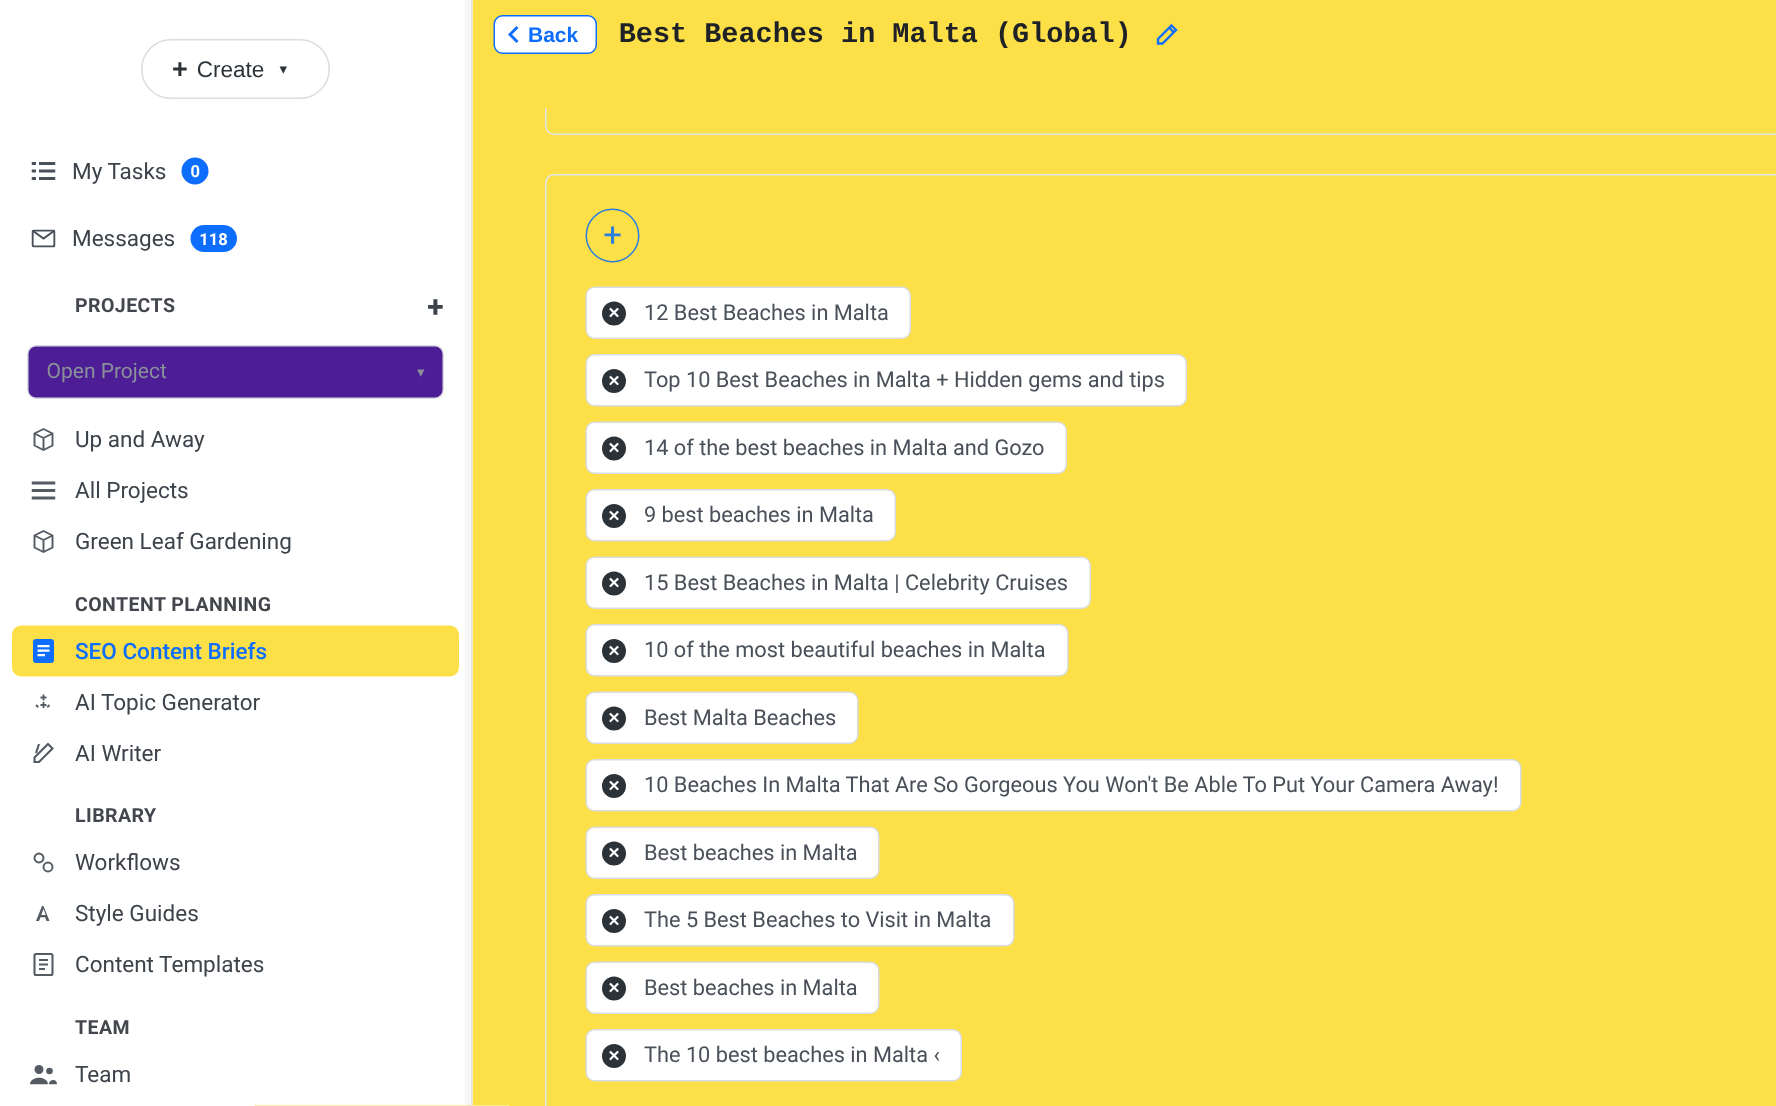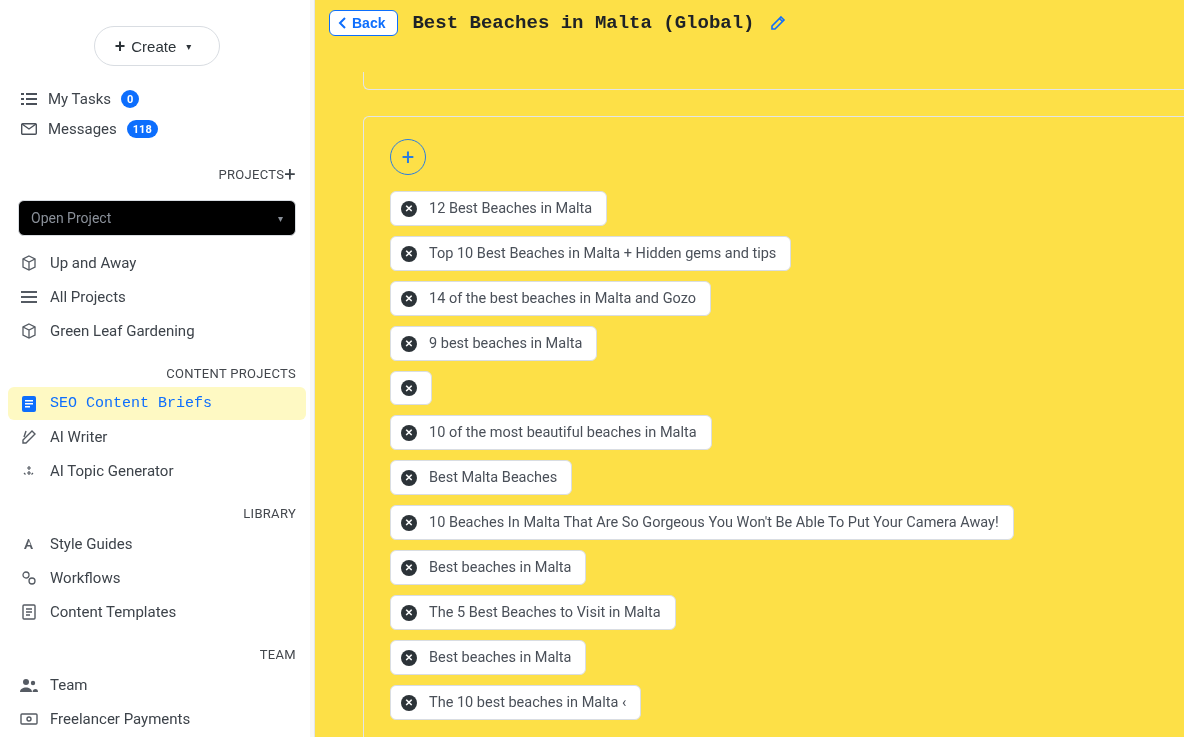--- a/index.html
+++ b/index.html
@@ -55,82 +55,82 @@
   .create-btn .caret { font-size: 10px; margin-left: 4px;}
 
   .sb-row {
     display: flex;
     align-items: center;
     gap: 10px;
     padding: 6px 20px;
     font-size: 15px;
     color: #3d434a;
     cursor: pointer;
+    margin-top: 15px;
   }
   .sb-row .icon { width: 18px; display: inline-flex; justify-content: center; color:#4a5059;}
   .badge {
     display: inline-flex;
     align-items: center;
     justify-content: center;
     min-width: 18px;
     height: 18px;
     padding: 0 6px;
     border-radius: 9px;
     background: #0d6efd;
     color: #fff;
     font-size: 11px;
     font-weight: 700;
   }
 
   .sb-section-header {
     display: flex;
     align-items: center;
-    justify-content: flex-end;
+    justify-content: space-between;
     padding: 18px 18px 6px 14px;
     font-size: 13px;
-    font-weight: 400;
+    font-weight: 700;
     color: #43474d;
     letter-spacing: .3px;
     margin-left: 36px;
   }
   .sb-section-header .add { font-size: 20px; cursor: pointer; color:#3d434a;}
 
   .open-project {
     margin: 8px 18px 10px 18px;
     border: 1px solid #d9dde2;
     border-radius: 6px;
     padding: 9px 12px;
     font-size: 14px;
     color: #8a9099;
     display: flex;
     justify-content: space-between;
     align-items: center;
     cursor: pointer;
-    background: #000000;
+    background: #4c1d95;
   }
   .open-project .caret { font-size: 10px; color:#8a9099;}
 
   .nav-item {
     display: flex;
     align-items: center;
     gap: 12px;
     padding: 8px 20px;
     font-size: 15px;
     color: #3d434a;
     cursor: pointer;
     text-align: right;
   }
   .nav-item .icon { width: 18px; display:inline-flex; justify-content:center; color:#555b63;}
   .nav-item.active {
-    background: #fef9c3;
+    background: #fde047;
     color: #0d6efd;
     border-radius: 6px;
     margin: 0 8px;
     padding: 8px 12px;
-    font-family: Liberation Mono, monospace;
   }
   .nav-item.active .icon { color: #0d6efd; }
   .nav-item.active .label { color: #0d6efd; font-weight: 500;}
 
   
   .main {
     flex: 1;
     height: 100%;
     overflow: hidden;
     display: flex;
@@ -321,70 +321,70 @@
     <span class="icon">
       <svg width="16" height="16" viewBox="0 0 16 16" fill="none" stroke="currentColor" stroke-width="1.3">
           <path d="M8 1l6 3v8l-6 3-6-3V4z"></path>
           <path d="M2 4l6 3 6-3M8 7v8"></path>
         </svg>
     </span>
     <span class="label">Green Leaf Gardening</span>
   </div>
 
   <div class="sb-section-header">
-    <span>CONTENT PROJECTS</span>
+    <span>CONTENT PLANNING</span>
   </div>
   <div class="nav-item active">
     <span class="icon">
       <svg width="14" height="16" viewBox="0 0 14 16" fill="currentColor">
           <rect x="0" y="0" width="14" height="16" rx="2" fill="#0d6efd"></rect>
           <rect x="3" y="4" width="8" height="1.5" fill="#fff"></rect>
           <rect x="3" y="7" width="8" height="1.5" fill="#fff"></rect>
           <rect x="3" y="10" width="5" height="1.5" fill="#fff"></rect>
         </svg>
     </span>
     <span class="label">SEO Content Briefs</span>
   </div>
   <div class="nav-item">
     <span class="icon">
+      <svg width="16" height="16" viewBox="0 0 16 16" fill="none" stroke="currentColor" stroke-width="1.2">
+          <path d="M8 3v4M6 5h4M3 10l1.5 1.5M12 10l-1.5 1.5M8 8v4M6 10h4"></path>
+        </svg>
+    </span>
+    <span class="label">AI Topic Generator</span>
+  </div>
+  <div class="nav-item">
+    <span class="icon">
       <svg width="16" height="16" viewBox="0 0 16 16" fill="none" stroke="currentColor" stroke-width="1.4">
           <path d="M11 2l3 3-9 9H2v-3z"></path>
           <path d="M3 8l2-6"></path>
         </svg>
     </span>
     <span class="label">AI Writer</span>
   </div>
-  <div class="nav-item">
-    <span class="icon">
-      <svg width="16" height="16" viewBox="0 0 16 16" fill="none" stroke="currentColor" stroke-width="1.2">
-          <path d="M8 3v4M6 5h4M3 10l1.5 1.5M12 10l-1.5 1.5M8 8v4M6 10h4"></path>
-        </svg>
-    </span>
-    <span class="label">AI Topic Generator</span>
-  </div>
 
   <div class="sb-section-header">
     <span>LIBRARY</span>
-  </div>
-  <div class="nav-item">
-    <span class="icon">
-      <svg width="16" height="16" viewBox="0 0 16 16" fill="currentColor">
-          <path d="M3 13L7 3h1l4 10h-2l-1-2.5H6L5 13H3zm3.5-4h3L8 5 6.5 9z"></path>
-        </svg>
-    </span>
-    <span class="label">Style Guides</span>
   </div>
   <div class="nav-item">
     <span class="icon">
       <svg width="16" height="16" viewBox="0 0 16 16" fill="none" stroke="currentColor" stroke-width="1.3">
           <circle cx="5" cy="5" r="3"></circle>
           <circle cx="11" cy="11" r="3"></circle>
         </svg>
     </span>
     <span class="label">Workflows</span>
+  </div>
+  <div class="nav-item">
+    <span class="icon">
+      <svg width="16" height="16" viewBox="0 0 16 16" fill="currentColor">
+          <path d="M3 13L7 3h1l4 10h-2l-1-2.5H6L5 13H3zm3.5-4h3L8 5 6.5 9z"></path>
+        </svg>
+    </span>
+    <span class="label">Style Guides</span>
   </div>
   <div class="nav-item">
     <span class="icon">
       <svg width="14" height="16" viewBox="0 0 14 16" fill="none" stroke="currentColor" stroke-width="1.4">
           <rect x="1" y="1" width="12" height="14" rx="1"></rect>
           <path d="M4 5h6M4 8h6M4 11h4"></path>
         </svg>
     </span>
     <span class="label">Content Templates</span>
   </div>
@@ -455,20 +455,21 @@
             <div class="chip">
               <span class="remove">✕</span>
               <span>14 of the best beaches in Malta and Gozo</span>
             </div>
             <div class="chip">
               <span class="remove">✕</span>
               <span>9 best beaches in Malta</span>
             </div>
             <div class="chip">
               <span class="remove">✕</span>
+              <span>15 Best Beaches in Malta | Celebrity Cruises</span>
             </div>
             <div class="chip">
               <span class="remove">✕</span>
               <span>10 of the most beautiful beaches in Malta</span>
             </div>
             <div class="chip">
               <span class="remove">✕</span>
               <span>Best Malta Beaches</span>
             </div>
             <div class="chip">

